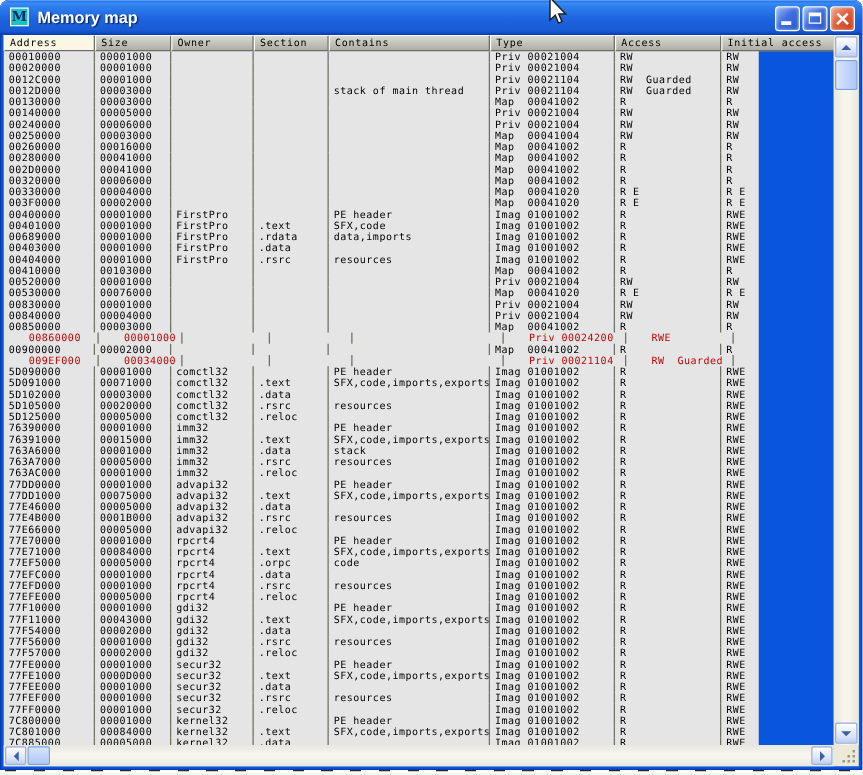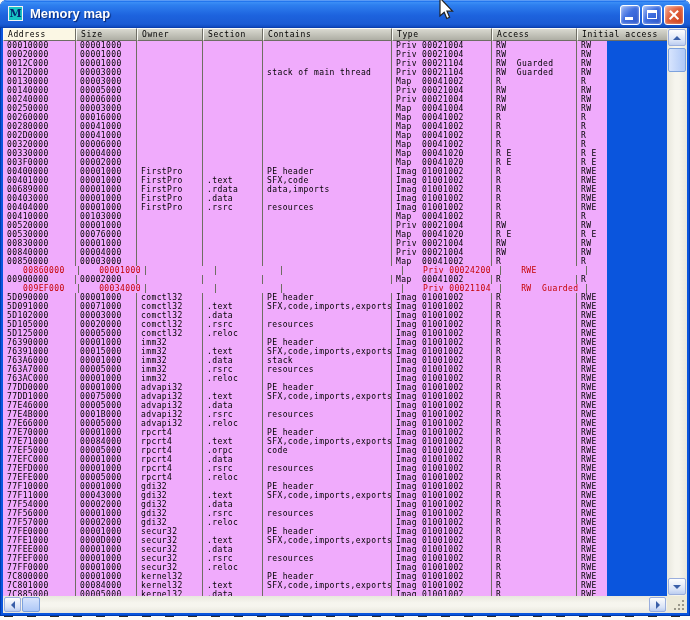--- a/index.html
+++ b/index.html
@@ -33,21 +33,21 @@
   .cap-btn.close::before{transform:rotate(45deg);}
   .cap-btn.close::after{transform:rotate(-45deg);}
 
   
   .hdr-row{position:absolute;left:3px;top:28px;width:664px;height:13px;display:flex;background:#b4b4aa;}
   .hcell{box-sizing:border-box;height:13px;padding:1px 0 0 4px;overflow:hidden;white-space:pre;
     color:#000;font:8px/10px "DejaVu Sans Mono",monospace;letter-spacing:0.6px;
     background:linear-gradient(180deg,#d9d9d0,#aeaea4);
     border-style:solid;border-width:1px;border-color:#fbfbf6 #6e6e64 #6e6e64 #fbfbf6;}
   .hcell.sorted{background:#fbf7e4;}
-  .tbody{position:absolute;left:3px;top:41px;width:604px;height:555px;background:#f0abfc;overflow:hidden;}
+  .tbody{position:absolute;left:3px;top:41px;width:604px;height:555px;background:#e5e5e5;overflow:hidden;}
   .trow{display:flex;height:9px;}
   .tcell{box-sizing:border-box;height:9px;padding-left:4px;overflow:hidden;white-space:pre;
     color:#000;font:8px/9px "DejaVu Sans Mono",monospace;letter-spacing:0.4px;
     border-right:1px solid #6f6f62;}
   .trow.red .tcell{color:#c40000;margin-left:16px;}
   .c0{width:73px;} .c1{width:61px;} .c2{width:66px;} .c3{width:60px;}
   .c4{width:129px;} .c5{width:100px;} .c6{width:85px;} .c7{flex:1;border-right:none;}
 
   
   .vscroll{position:absolute;left:667px;top:28px;width:20px;height:568px;background:#f1f0e7;

